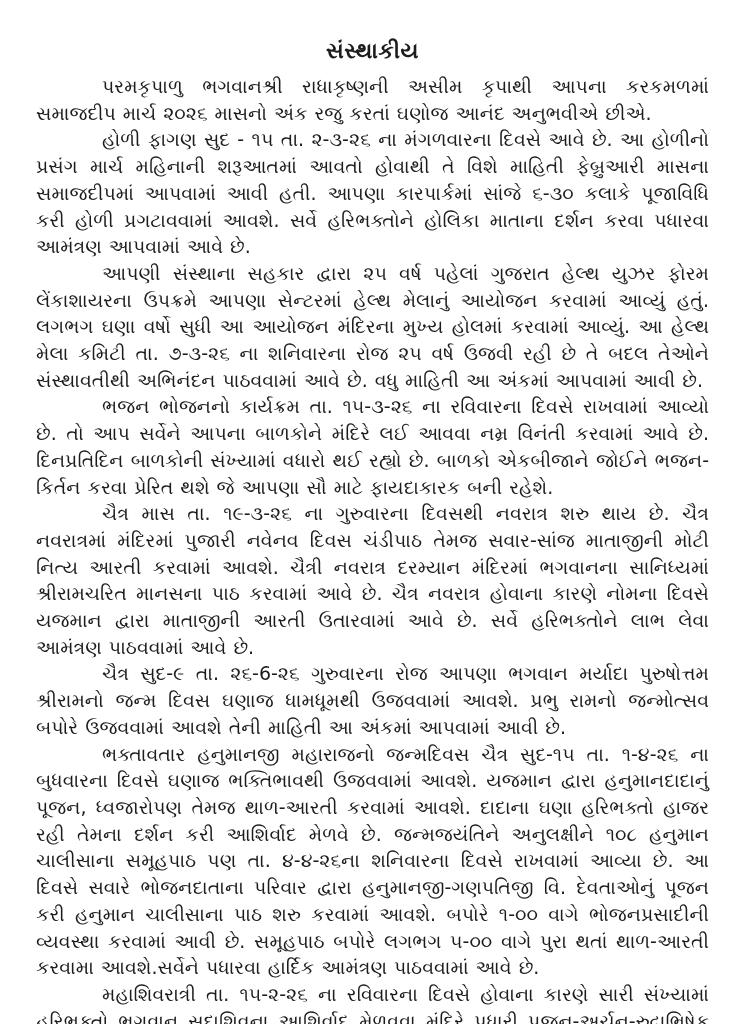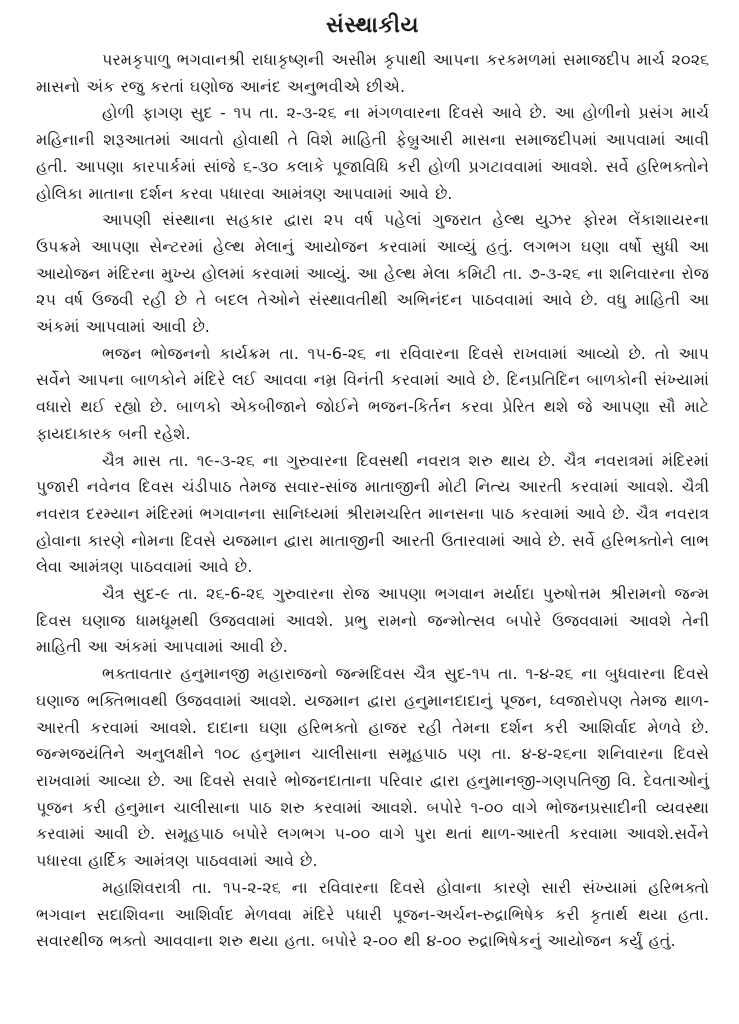--- a/index.html
+++ b/index.html
@@ -15,50 +15,50 @@
     width: 739px;
     height: 1024px;
     overflow: hidden;
     background: var(--bg);
     font-family: "DejaVu Sans", sans-serif;
     color: var(--text);
   }
   .sheet {
     width: 739px;
     height: 768px;
-    padding: 12px 30px 0 36px;
+    padding: 38px 30px 0 36px;
     background: var(--bg);
   }
   .doc-title {
     font-size: 22px;
     font-weight: 700;
     text-align: center;
     margin: 0 0 10px 0;
     letter-spacing: 0.4px;
     color: var(--text);
   }
   .para {
     margin: 0;
     text-align: justify;
     text-justify: inter-word;
     text-indent: 66px;
-    font-size: 16px;
+    font-size: 19px;
     line-height: 26.7px;
     font-weight: 400;
     color: var(--text);
     word-spacing: 1px;
   }
 </style>
 </head>
 <body>
 
 <div class="sheet">
   <h1 class="doc-title">સંસ્થાકીય</h1>
   <p class="para">પરમકૃપાળુ ભગવાનશ્રી રાધાકૃષ્ણની અસીમ કૃપાથી આપના કરકમળમાં સમાજદીપ માર્ચ ૨૦૨૬ માસનો અંક રજુ કરતાં ઘણોજ આનંદ અનુભવીએ છીએ.</p>
   <p class="para">હોળી ફાગણ સુદ - ૧૫ તા. ૨-૩-૨૬ ના મંગળવારના દિવસે આવે છે. આ હોળીનો પ્રસંગ માર્ચ મહિનાની શરૂઆતમાં આવતો હોવાથી તે વિશે માહિતી ફેબ્રુઆરી માસના સમાજદીપમાં આપવામાં આવી હતી. આપણા કારપાર્કમાં સાંજે ૬-૩૦ કલાકે પૂજાવિધિ કરી હોળી પ્રગટાવવામાં આવશે. સર્વે હરિભક્તોને હોલિકા માતાના દર્શન કરવા પધારવા આમંત્રણ આપવામાં આવે છે.</p>
   <p class="para">આપણી સંસ્થાના સહકાર દ્વારા ૨૫ વર્ષ પહેલાં ગુજરાત હેલ્થ યુઝર ફોરમ લેંકાશાયરના ઉપક્રમે આપણા સેન્ટરમાં હેલ્થ મેલાનું આયોજન કરવામાં આવ્યું હતું. લગભગ ઘણા વર્ષો સુધી આ આયોજન મંદિરના મુખ્ય હોલમાં કરવામાં આવ્યું. આ હેલ્થ મેલા કમિટી તા. ૭-૩-૨૬ ના શનિવારના રોજ ૨૫ વર્ષ ઉજવી રહી છે તે બદલ તેઓને સંસ્થાવતીથી અભિનંદન પાઠવવામાં આવે છે. વધુ માહિતી આ અંકમાં આપવામાં આવી છે.</p>
-  <p class="para">ભજન ભોજનનો કાર્યક્રમ તા. ૧૫-6-૨૬ ના રવિવારના દિવસે રાખવામાં આવ્યો છે. તો આપ સર્વેને આપના બાળકોને મંદિરે લઈ આવવા નમ્ર વિનંતી કરવામાં આવે છે. દિનપ્રતિદિન બાળકોની સંખ્યામાં વધારો થઈ રહ્યો છે. બાળકો એકબીજાને જોઈને ભજન-કિર્તન કરવા પ્રેરિત થશે જે આપણા સૌ માટે ફાયદાકારક બની રહેશે.</p>
+  <p class="para">ભજન ભોજનનો કાર્યક્રમ તા. ૧૫-૩-૨૬ ના રવિવારના દિવસે રાખવામાં આવ્યો છે. તો આપ સર્વેને આપના બાળકોને મંદિરે લઈ આવવા નમ્ર વિનંતી કરવામાં આવે છે. દિનપ્રતિદિન બાળકોની સંખ્યામાં વધારો થઈ રહ્યો છે. બાળકો એકબીજાને જોઈને ભજન-કિર્તન કરવા પ્રેરિત થશે જે આપણા સૌ માટે ફાયદાકારક બની રહેશે.</p>
   <p class="para">ચૈત્ર માસ તા. ૧૯-૩-૨૬ ના ગુરુવારના દિવસથી નવરાત્ર શરુ થાય છે. ચૈત્ર નવરાત્રમાં મંદિરમાં પુજારી નવેનવ દિવસ ચંડીપાઠ તેમજ સવાર-સાંજ માતાજીની મોટી નિત્ય આરતી કરવામાં આવશે. ચૈત્રી નવરાત્ર દરમ્યાન મંદિરમાં ભગવાનના સાનિધ્યમાં શ્રીરામચરિત માનસના પાઠ કરવામાં આવે છે. ચૈત્ર નવરાત્ર હોવાના કારણે નોમના દિવસે યજમાન દ્વારા માતાજીની આરતી ઉતારવામાં આવે છે. સર્વે હરિભક્તોને લાભ લેવા આમંત્રણ પાઠવવામાં આવે છે.</p>
   <p class="para">ચૈત્ર સુદ-૯ તા. ૨૬-6-૨૬ ગુરુવારના રોજ આપણા ભગવાન મર્યાદા પુરુષોત્તમ શ્રીરામનો જન્મ દિવસ ઘણાજ ધામધૂમથી ઉજવવામાં આવશે. પ્રભુ રામનો જન્મોત્સવ બપોરે ઉજવવામાં આવશે તેની માહિતી આ અંકમાં આપવામાં આવી છે.</p>
   <p class="para">ભક્તાવતાર હનુમાનજી મહારાજનો જન્મદિવસ ચૈત્ર સુદ-૧૫ તા. ૧-૪-૨૬ ના બુધવારના દિવસે ઘણાજ ભક્તિભાવથી ઉજવવામાં આવશે. યજમાન દ્વારા હનુમાનદાદાનું પૂજન, ધ્વજારોપણ તેમજ થાળ-આરતી કરવામાં આવશે. દાદાના ઘણા હરિભક્તો હાજર રહી તેમના દર્શન કરી આશિર્વાદ મેળવે છે. જન્મજયંતિને અનુલક્ષીને ૧૦૮ હનુમાન ચાલીસાના સમૂહપાઠ પણ તા. ૪-૪-૨૬ના શનિવારના દિવસે રાખવામાં આવ્યા છે. આ દિવસે સવારે ભોજનદાતાના પરિવાર દ્વારા હનુમાનજી-ગણપતિજી વિ. દેવતાઓનું પૂજન કરી હનુમાન ચાલીસાના પાઠ શરુ કરવામાં આવશે. બપોરે ૧-૦૦ વાગે ભોજનપ્રસાદીની વ્યવસ્થા કરવામાં આવી છે. સમૂહપાઠ બપોરે લગભગ ૫-૦૦ વાગે પુરા થતાં થાળ-આરતી કરવામા આવશે.સર્વેને પધારવા હાર્દિક આમંત્રણ પાઠવવામાં આવે છે.</p>
   <p class="para">મહાશિવરાત્રી તા. ૧૫-૨-૨૬ ના રવિવારના દિવસે હોવાના કારણે સારી સંખ્યામાં હરિભક્તો ભગવાન સદાશિવના આશિર્વાદ મેળવવા મંદિરે પધારી પૂજન-અર્ચન-રુદ્રાભિષેક કરી કૃતાર્થ થયા હતા. સવારથીજ ભક્તો આવવાના શરુ થયા હતા. બપોરે ૨-૦૦ થી ૪-૦૦ રુદ્રાભિષેકનું આયોજન કર્યું હતું.</p>
 
 </div>
 
 </body></html>

